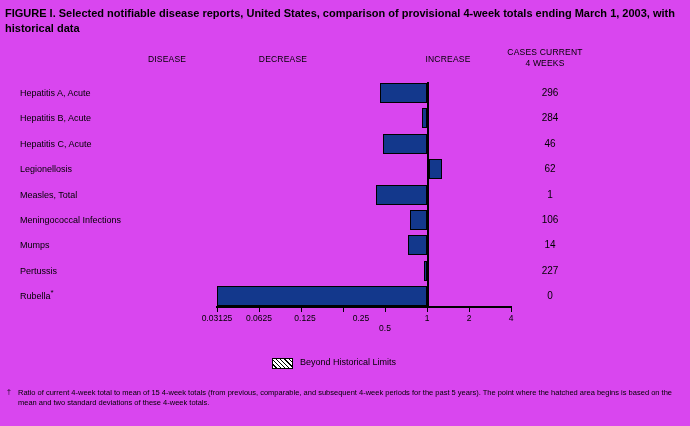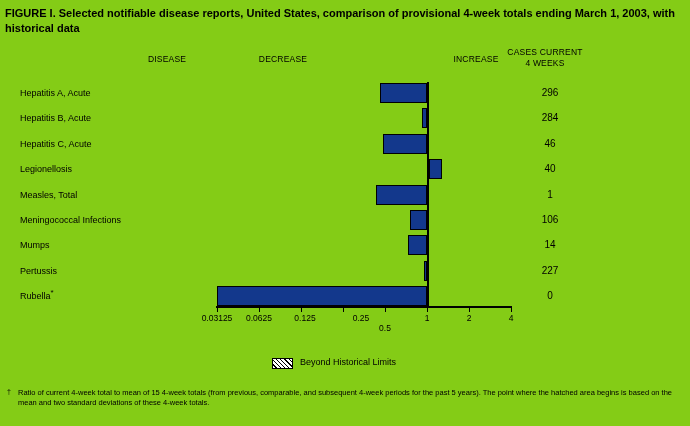--- a/index.html
+++ b/index.html
@@ -1,17 +1,17 @@
 <!DOCTYPE html>
 <html><head>
 <meta charset="utf-8">
 <style>
   html,body { margin:0; padding:0; background:#fff; }
   .page {
-    position:relative; width:690px; height:426px; background:#84cc16;
+    position:relative; width:690px; height:426px; background:#d946ef;
     font-family:"Liberation Sans", sans-serif; color:#000; overflow:hidden;
   }
   .title {
     position:absolute; left:5px; top:6px; width:680px;
     font-size:11px; font-weight:bold; line-height:1.32;
   }
   .col-head {
     position:absolute; font-size:8.5px; text-align:center; line-height:1.3;
     letter-spacing:0.2px; white-space:pre-line;
   }
@@ -49,39 +49,39 @@
 </style>
 </head>
 <body>
 
 <div class="page">
 
   <div class="title">FIGURE I. Selected notifiable disease reports, United States, comparison of provisional 4-week totals ending March 1, 2003, with historical data</div>
 
   <div class="col-head" style="left:127px; top:54px; width:80px;">DISEASE</div>
   <div class="col-head" style="left:243px; top:54px; width:80px;">DECREASE</div>
-  <div class="col-head" style="left:436px; top:54px; width:80px;text-align:center;">INCREASE</div>
+  <div class="col-head" style="left:408px; top:54px; width:80px;text-align:center;">INCREASE</div>
   <div class="col-head" style="left:495px; top:47px; width:100px;">CASES CURRENT
 4 WEEKS</div>
 
   <div id="chart">
     <div class="centerline"></div>
     <div class="axisline"></div>
   <div class="dlabel" style="top: 83px;">Hepatitis A, Acute</div>
       <div class="bar" style="background: rgb(19, 56, 140); top: 83px; left: 379.948px; width: 47.0524px;"></div>
       <div class="cases" style="top: 83px;">296</div>
       <div class="dlabel" style="top: 108px;">Hepatitis B, Acute</div>
       <div class="bar" style="background: rgb(19, 56, 140); top: 108px; left: 421.948px; width: 5.05236px;"></div>
       <div class="cases" style="top: 108px;">284</div>
       <div class="dlabel" style="top: 134px;">Hepatitis C, Acute</div>
       <div class="bar" style="background: rgb(19, 56, 140); top: 134px; left: 382.526px; width: 44.4735px;"></div>
       <div class="cases" style="top: 134px;">46</div>
       <div class="dlabel" style="top: 159px;">Legionellosis</div>
       <div class="bar" style="background: rgb(19, 56, 140); top: 159px; left: 429px; width: 12.958px;"></div>
-      <div class="cases" style="top: 159px;">40</div>
+      <div class="cases" style="top: 159px;">62</div>
       <div class="dlabel" style="top: 185px;">Measles, Total</div>
       <div class="bar" style="background: rgb(19, 56, 140); top: 185px; left: 375.861px; width: 51.1388px;"></div>
       <div class="cases" style="top: 185px;">1</div>
       <div class="dlabel" style="top: 210px;">Meningococcal Infections</div>
       <div class="bar" style="background: rgb(19, 56, 140); top: 210px; left: 409.568px; width: 17.4316px;"></div>
       <div class="cases" style="top: 210px;">106</div>
       <div class="dlabel" style="top: 235px;">Mumps</div>
       <div class="bar" style="background: rgb(19, 56, 140); top: 235px; left: 407.931px; width: 19.0693px;"></div>
       <div class="cases" style="top: 235px;">14</div>
       <div class="dlabel" style="top: 261px;">Pertussis</div>

